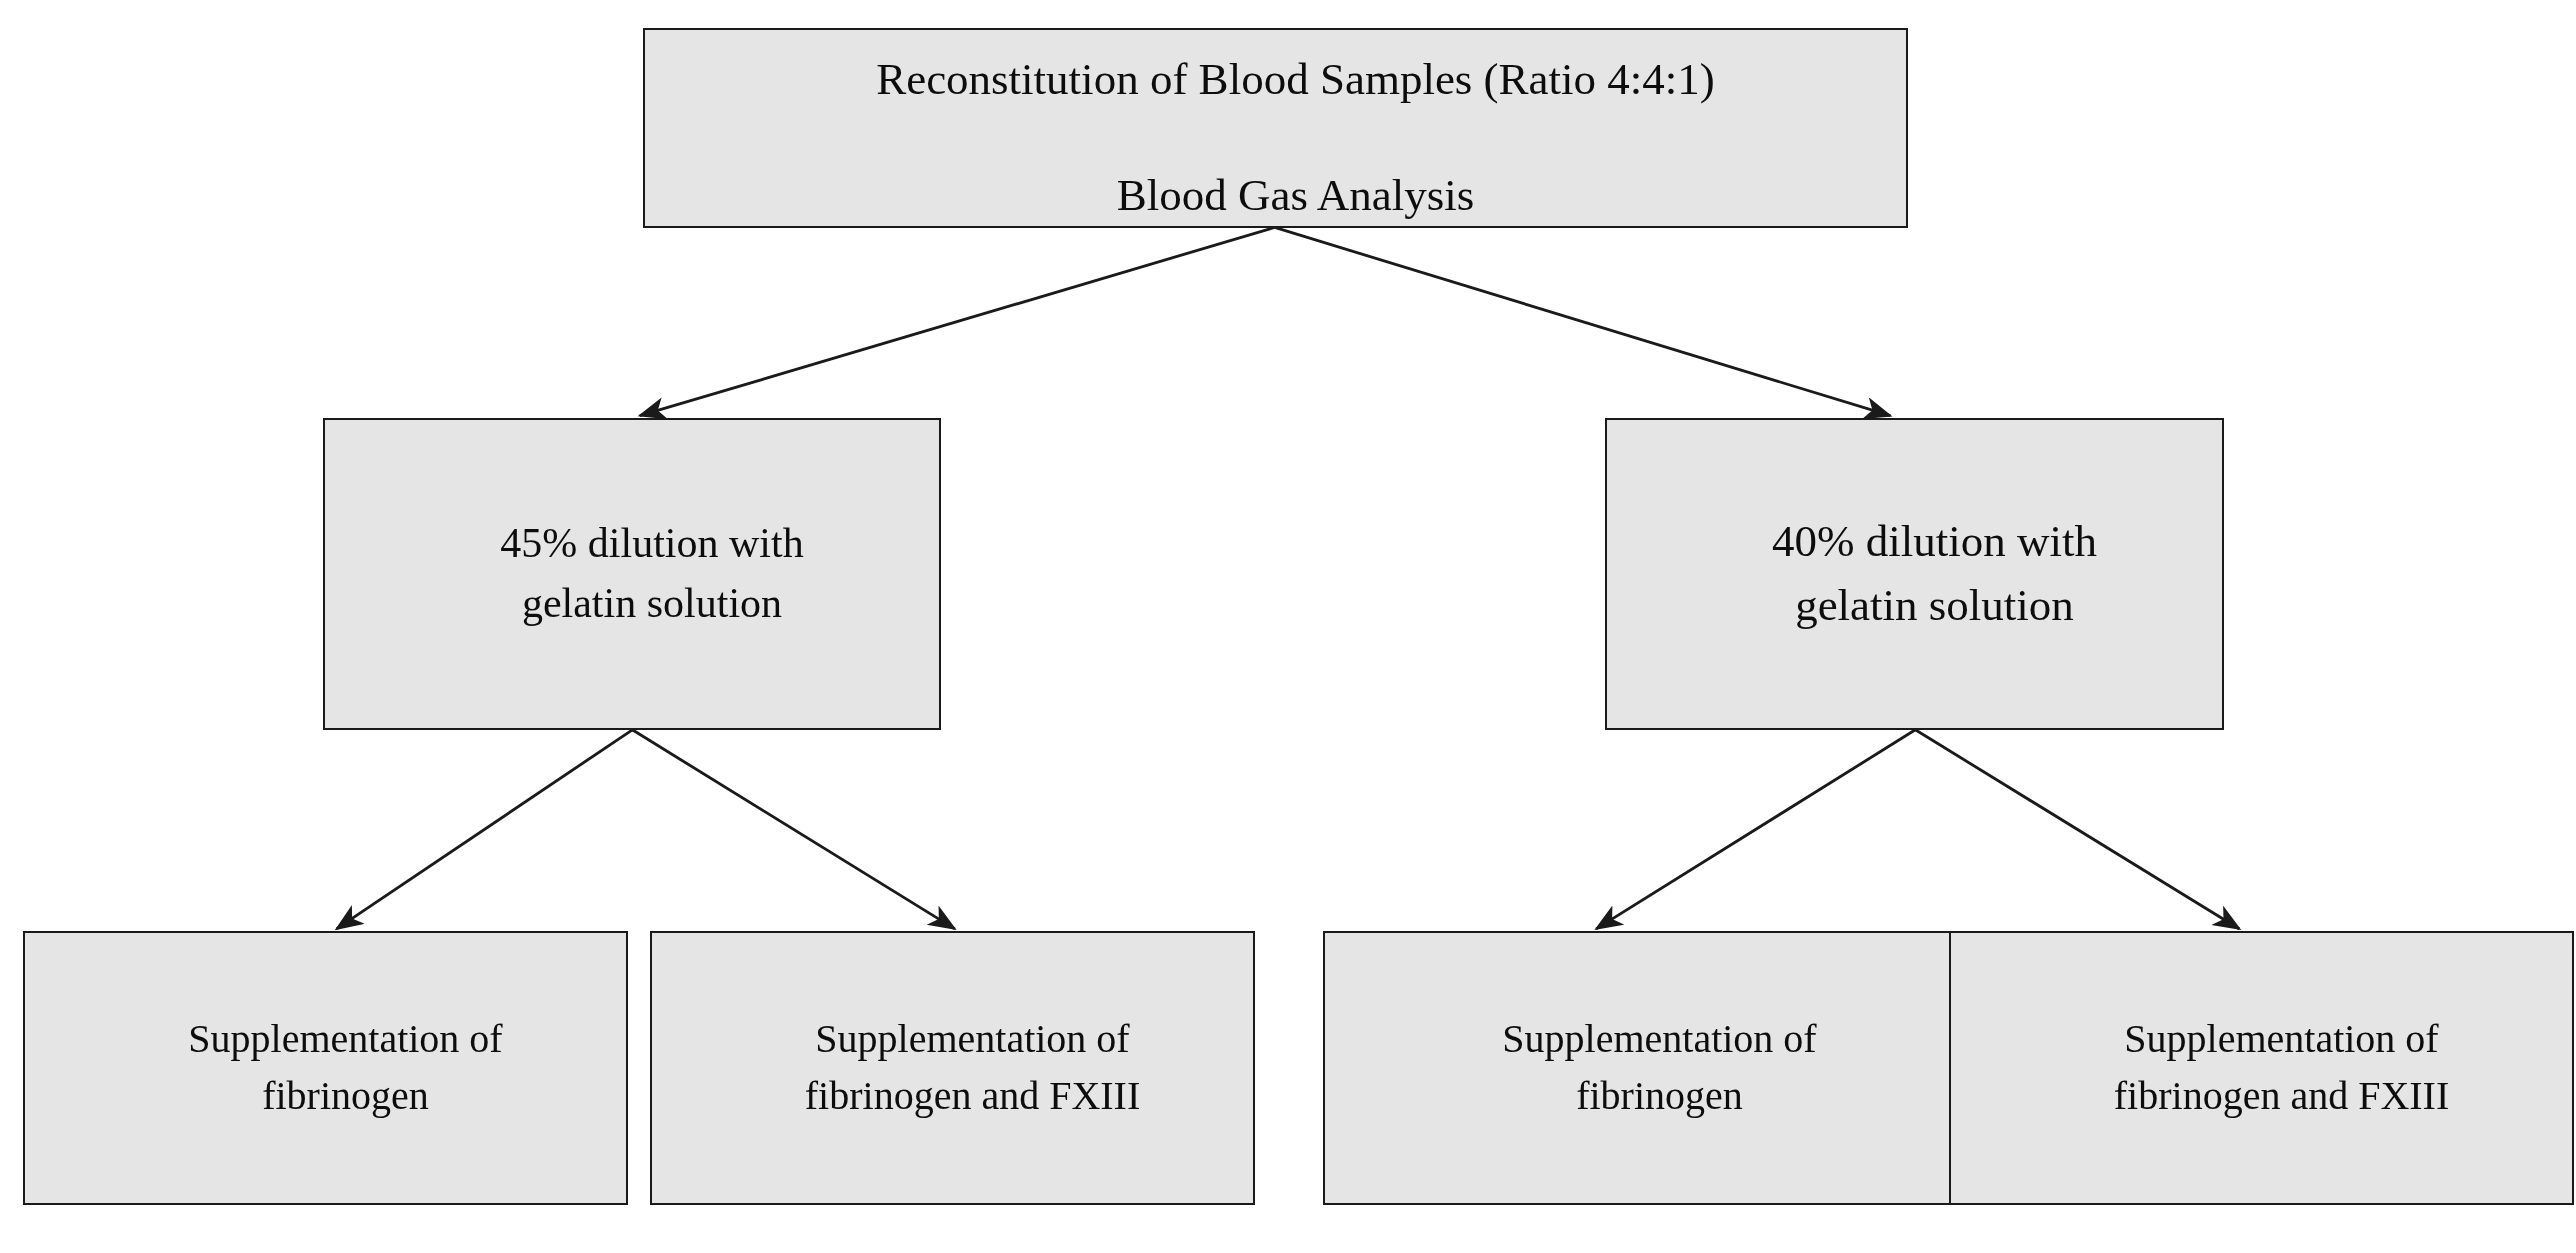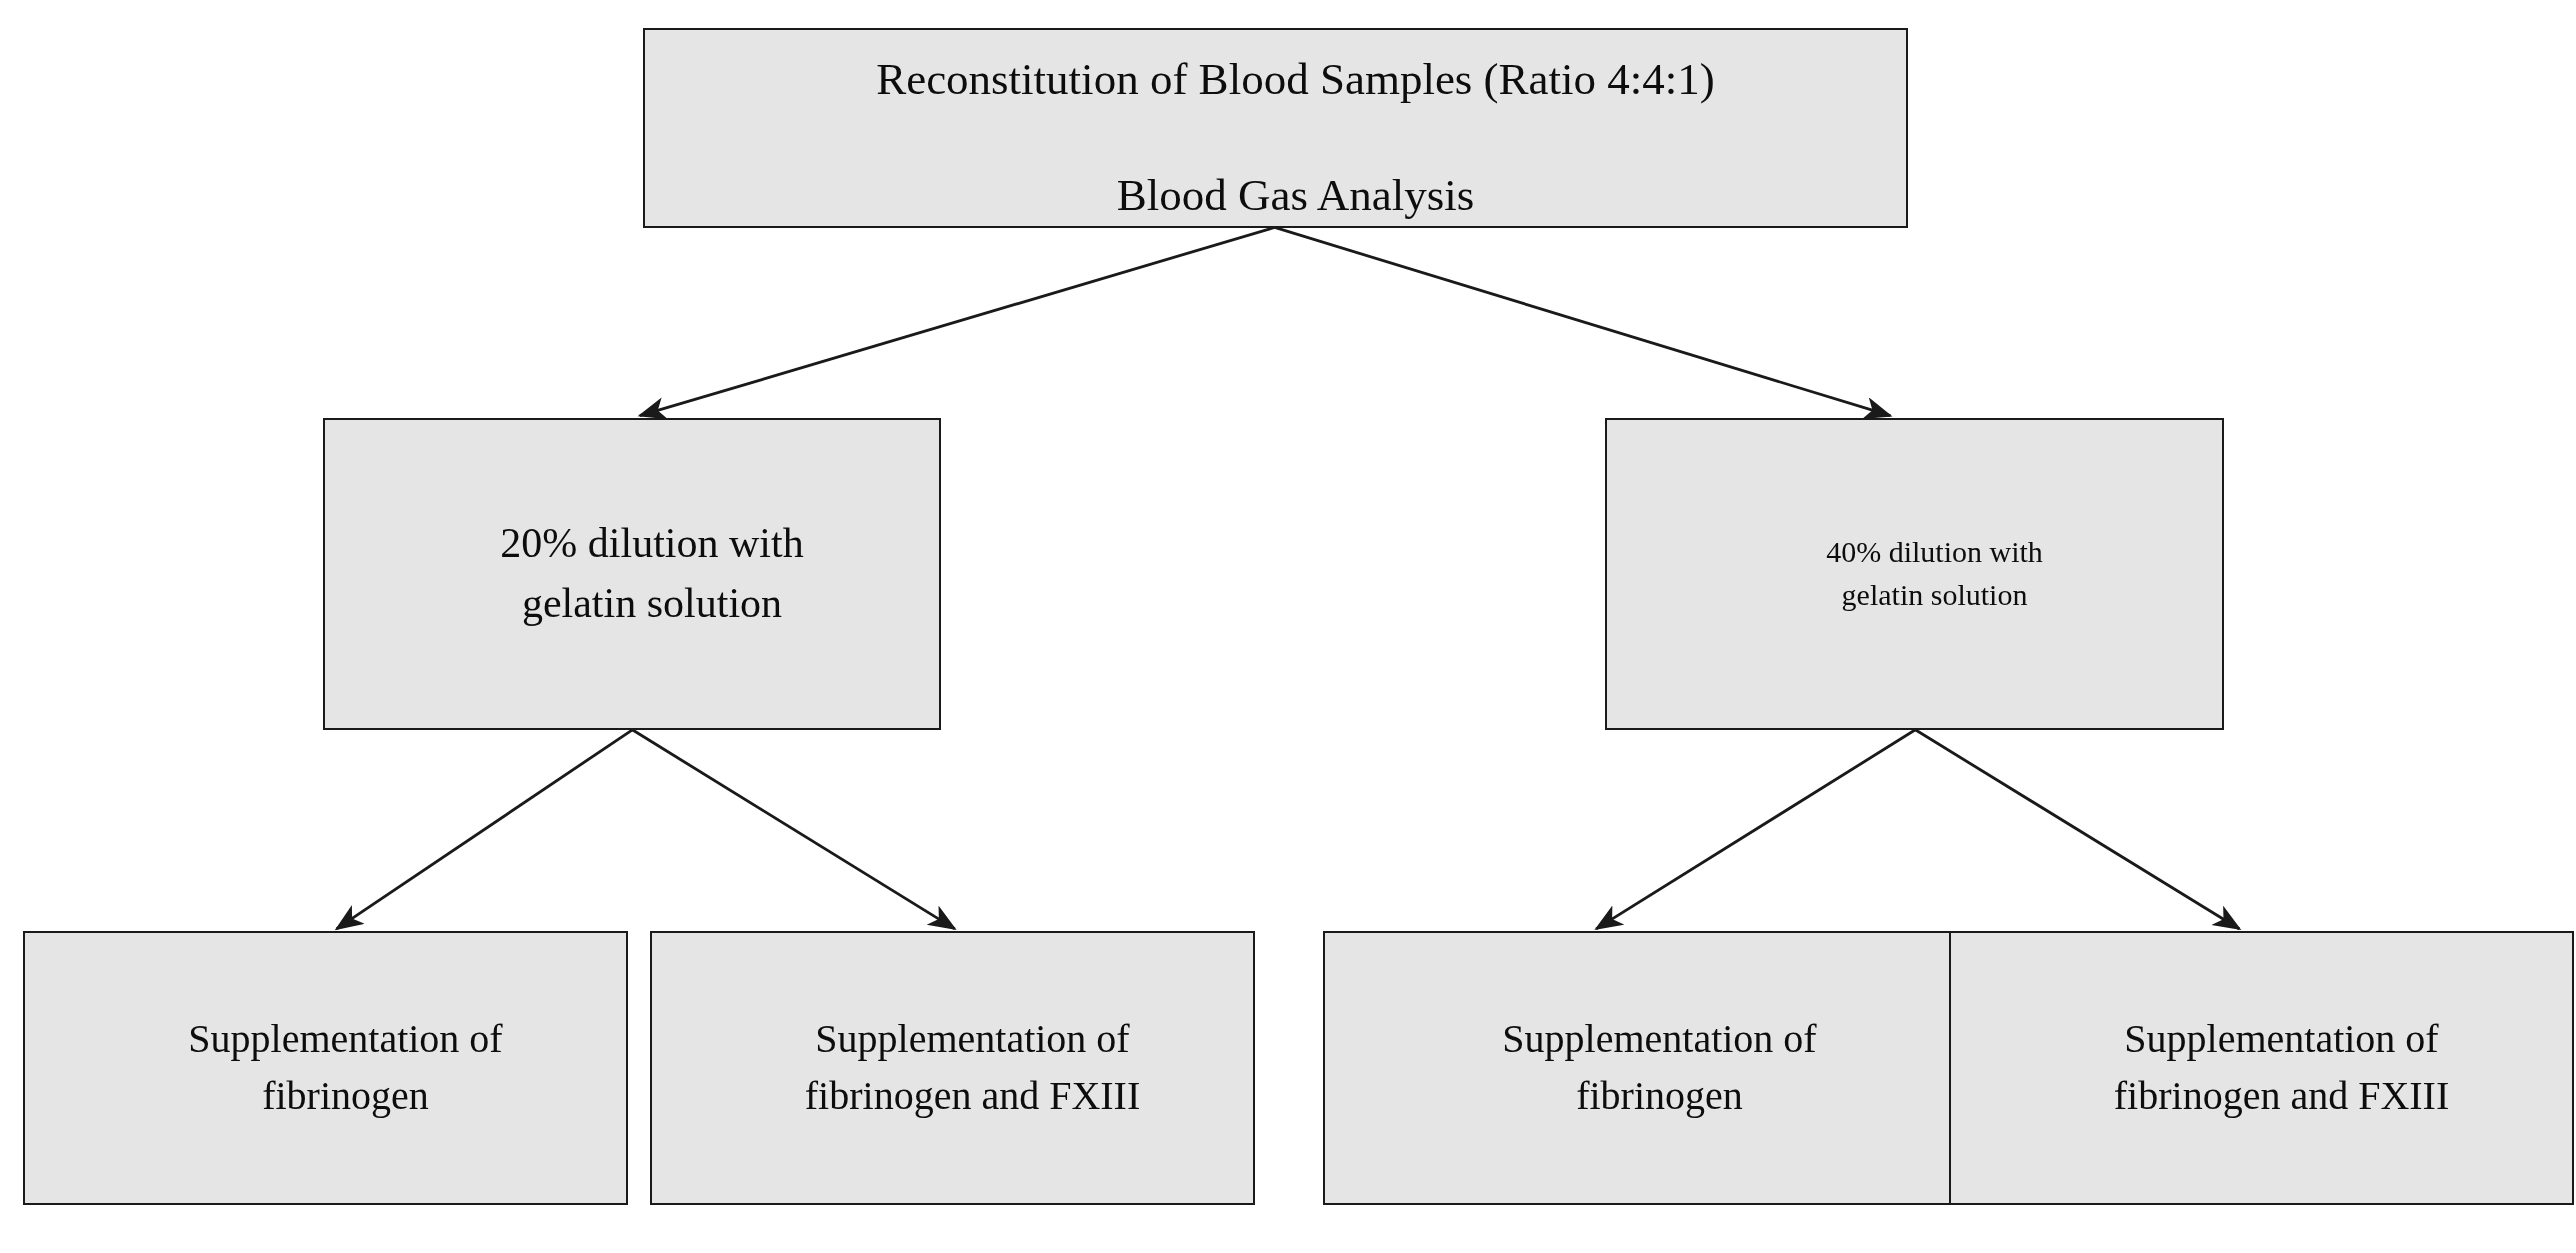--- a/index.html
+++ b/index.html
@@ -62,21 +62,21 @@
     top: 418px;
     width: 618px;
     height: 312px;
     font-size: 42px;
   }
   #node-dilution-40 {
     left: 1605px;
     top: 418px;
     width: 619px;
     height: 312px;
-    font-size: 30px;
+    font-size: 45px;
   }
   .leaf-box {
     top: 931px;
     height: 274px;
     font-size: 40px;
   }
   #node-leaf-1 { left: 23px;   width: 605px; }
   #node-leaf-2 { left: 650px;  width: 605px; }
   #node-leaf-3 { left: 1323px; width: 633px; }
   #node-leaf-4 { left: 1949px; width: 625px; }
@@ -105,21 +105,21 @@
 
     <line x1="2299" y1="876" x2="2688" y2="1115" stroke="#1a1a1a" stroke-width="3.4" marker-end="url(#arrowhead)"></line>
   </svg>
 
   <div class="node-box" id="node-root">
     <span class="node-line first">Reconstitution of Blood Samples (Ratio 4:4:1)</span>
     <span class="node-line">Blood Gas Analysis</span>
   </div>
 
   <div class="node-box" id="node-dilution-20">
-    <span class="node-line">20% dilution with</span>
+    <span class="node-line">45% dilution with</span>
     <span class="node-line">gelatin solution</span>
   </div>
 
   <div class="node-box" id="node-dilution-40">
     <span class="node-line">40% dilution with</span>
     <span class="node-line">gelatin solution</span>
   </div>
 
   <div class="node-box leaf-box" id="node-leaf-1">
     <span class="node-line">Supplementation of</span>

